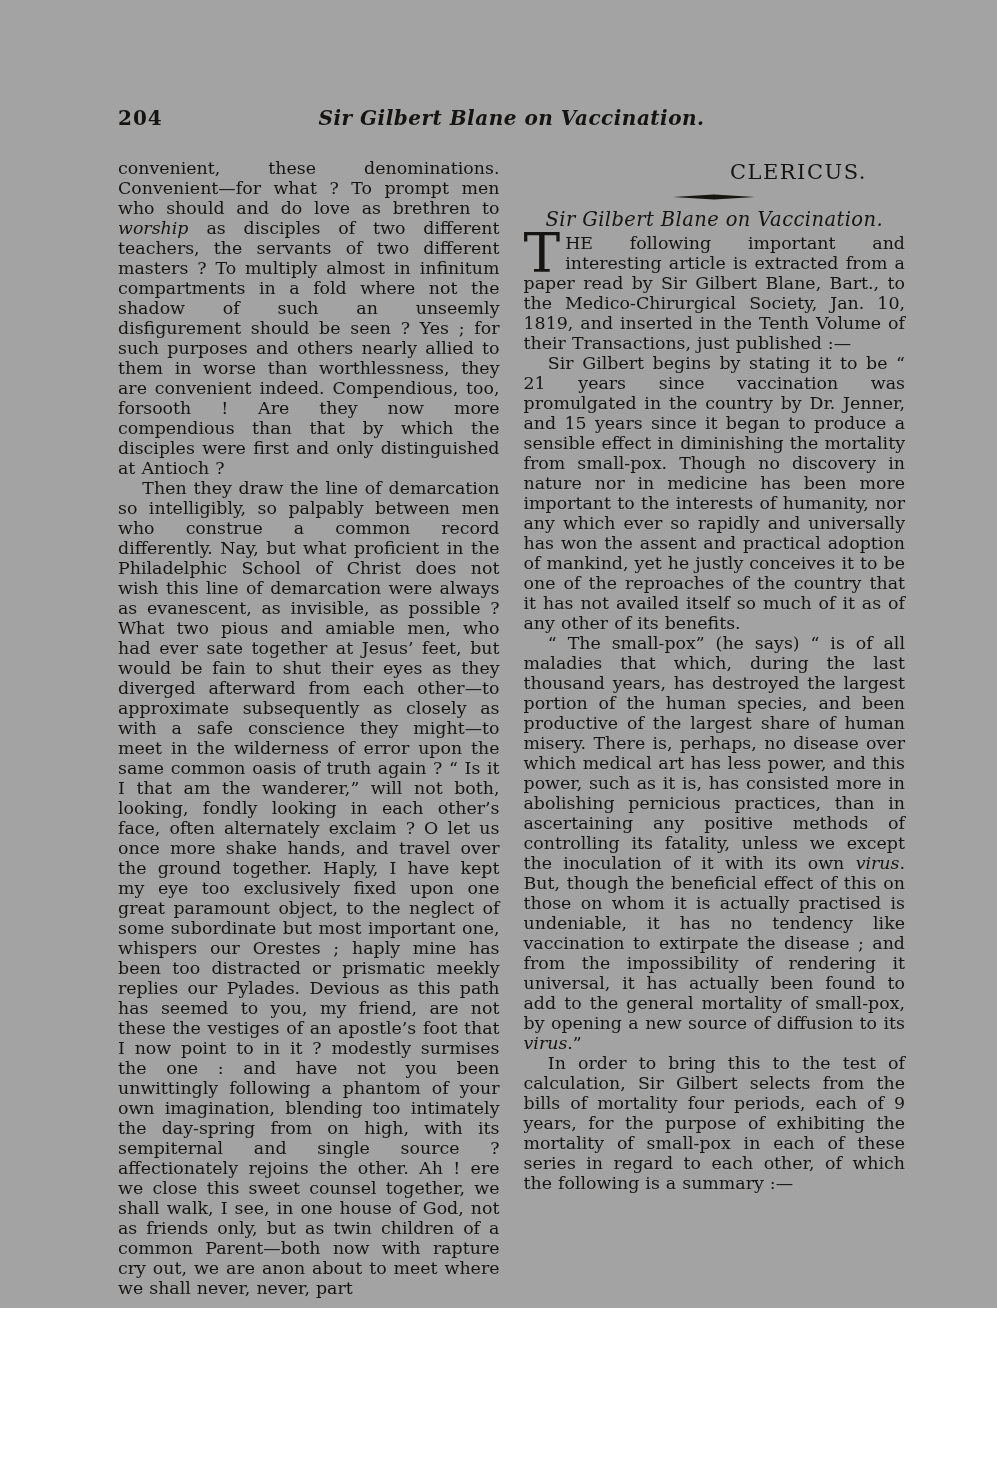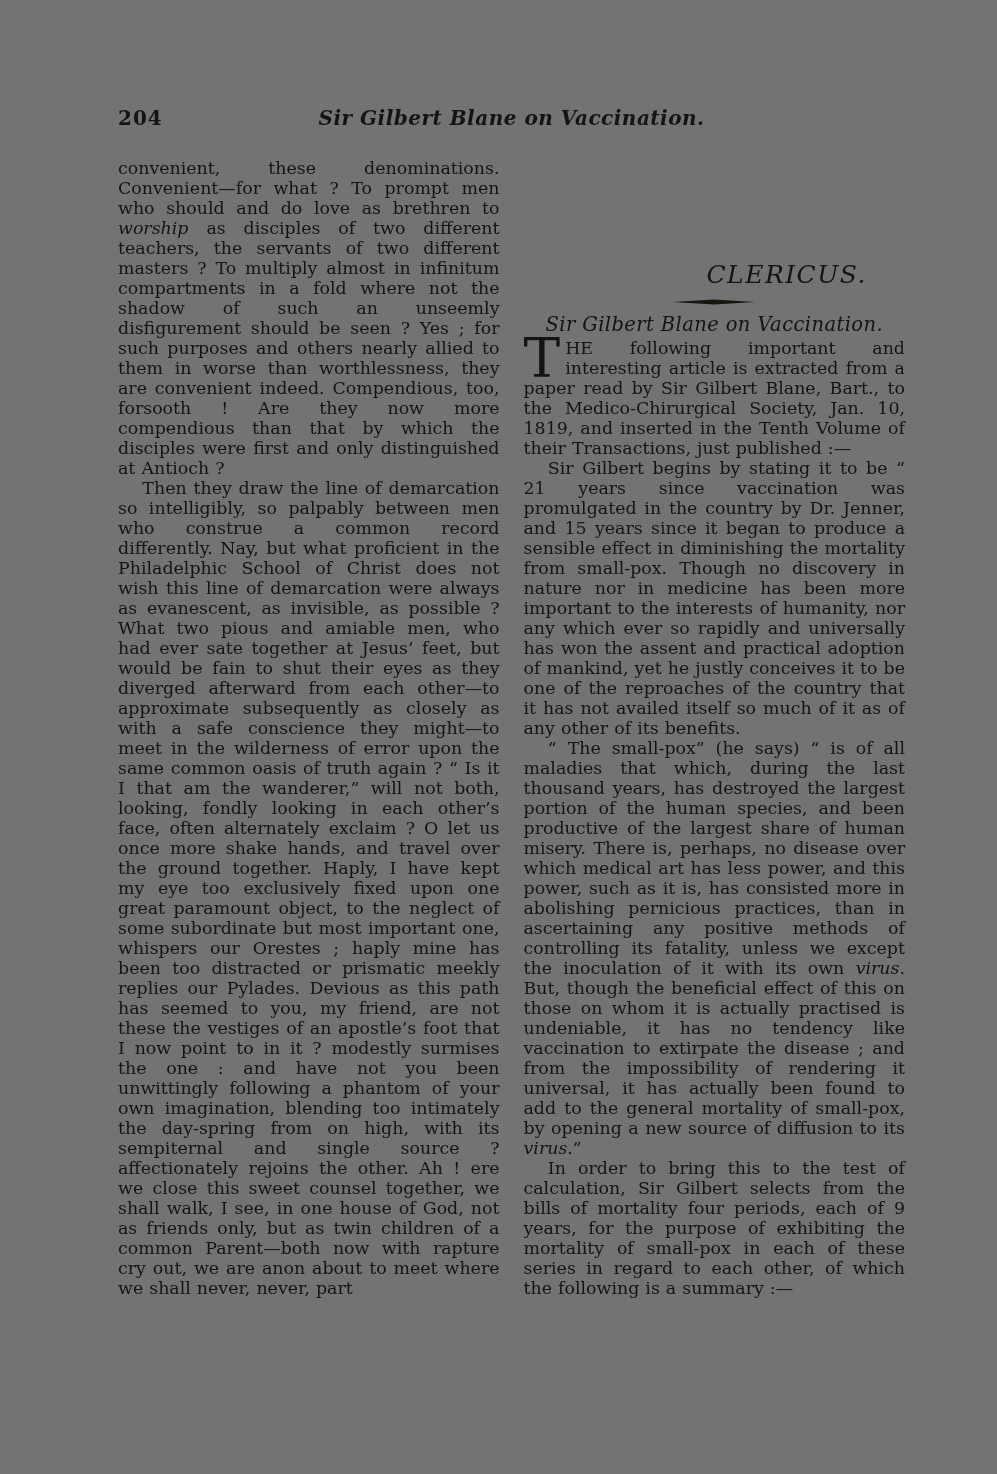--- a/index.html
+++ b/index.html
@@ -3,22 +3,22 @@
 <meta charset="utf-8">
 <style>
   html, body {
     margin: 0;
     padding: 0;
     background: #ffffff;
   }
   .page {
     position: relative;
     width: 997px;
-    height: 1474px;
-    background: #737373;
+    height: 1308px;
+    background: #a3a3a3;
     color: #161412;
     font-family: "DejaVu Serif", "Liberation Serif", serif;
     overflow: hidden;
     box-sizing: border-box;
     padding: 106px 92px 40px 118px;
   }
   .running-head {
     position: relative;
     height: 30px;
     margin-bottom: 22px;
@@ -38,21 +38,21 @@
     top: 0;
     text-align: center;
     font-size: 20px;
     font-weight: bold;
     font-style: italic;
     letter-spacing: 0.5px;
   }
   .columns {
     display: flex;
     gap: 24px;
-    align-items: flex-end;
+    align-items: flex-start;
   }
   .col {
     width: 388px;
     box-sizing: border-box;
   }
   .para {
     margin: 0;
     font-size: 17.4px;
     line-height: 20px;
     text-align: justify;
@@ -65,23 +65,22 @@
   .dropcap {
     float: left;
     font-size: 55px;
     line-height: 40px;
     padding: 0 5px 0 0;
     font-weight: normal;
   }
   .signature {
     margin: 2px 38px 0 0;
     text-align: right;
-    font-size: 25px;
+    font-size: 21px;
     letter-spacing: 1.5px;
-    font-style: italic;
   }
   .divider {
     margin: 10px auto 8px auto;
     width: 82px;
     height: 6px;
     display: block;
   }
   .article-title {
     margin: 2px 0 2px 0;
     text-align: center;

